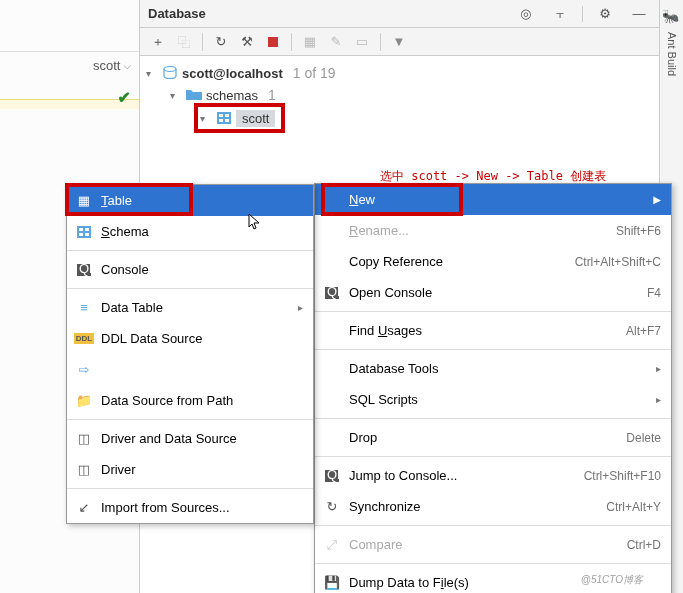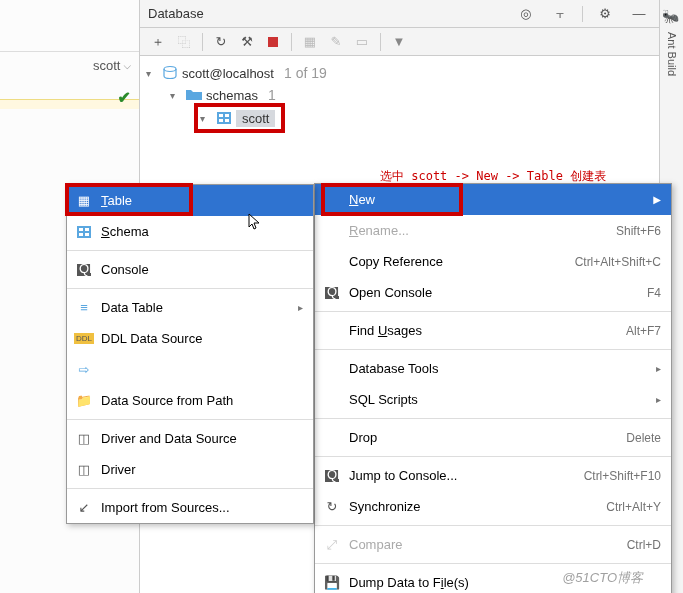--- a/index.html
+++ b/index.html
@@ -9,34 +9,34 @@
     
     .left-panel { width: 140px; background: #fcfcfc; border-right: 1px solid #ccc; position: relative; }
     .left-top { height: 52px; border-bottom: 1px solid #ddd; }
     .left-scott { padding: 6px 8px 6px 8px; text-align: right; color: #555; display:flex; justify-content:flex-end; align-items:center; gap:3px;}
     .left-check { position: absolute; top: 88px; right: 8px; color: #2a8a2a; font-size: 16px; font-weight:bold; }
     .left-yellow { height: 10px; background: #fff8e0; border-top:1px solid #eedc82; margin-top:20px;}
     
     .main-panel { flex: 1; background: #fff; display: flex; flex-direction: column; }
     
     .header { height: 28px; background: #f4f4f4; border-bottom: 1px solid #ccc; display: flex; align-items: center; padding: 0 8px; justify-content: space-between; }
-    .header-title { font-weight: normal; color: #333; }
+    .header-title { font-weight: bold; color: #333; }
     .header-icons { display: flex; gap: 10px; align-items:center; }
     
     .toolbar { height: 28px; background: #f4f4f4; border-bottom: 1px solid #ccc; display: flex; align-items: center; padding: 0 6px; gap: 2px; }
     .tool-btn { width: 24px; height: 24px; display: inline-flex; align-items: center; justify-content: center; color: #555; cursor: pointer; }
     .tool-sep { width: 1px; height: 18px; background: #ccc; margin: 0 4px; }
     .red-sq { width: 10px; height: 10px; background: #cc3333; }
     
     .tree { padding: 6px 2px; flex:1; }
     .tree-row { display: flex; align-items: center; height: 22px; padding-left: 4px; gap: 4px; }
     .tree-arrow { width: 12px; color: #777; font-size: 10px; }
     .tree-icon { width: 16px; display: inline-flex; justify-content: center; }
     .tree-label { color: #333; }
-    .tree-bold { font-weight: normal; text-align: right; }
+    .tree-bold { font-weight: bold; text-align: right; }
     .tree-count { color: #999; font-size: 14px; margin-left:6px; }
     .tree-scott-row { margin-left: 52px; display:flex; align-items:center; height:24px;}
     .tree-scott-inner { border: 4px solid #cc0000; padding: 0px 6px 0 2px; display:flex; align-items:center; gap:4px; height:30px;}
     .tree-scott-inner .tree-label { background:#d6d9de; padding:1px 6px; }
     
     .annotation { position: absolute; top: 168px; left: 380px; color: #cc0000; font-size: 12px; font-family: monospace;}
     
     .context-menu { position: absolute; background: #fff; border: 1px solid #999; box-shadow: 2px 2px 6px rgba(0,0,0,0.25); }
     .menu1 { top: 184px; left: 66px; width: 248px; }
     .menu2 { top: 183px; left: 314px; width: 358px; }
@@ -58,21 +58,21 @@
     .rb2 { top: 183px; left: 321px; width: 142px; height: 33px; }
     
     .underline-letter { text-decoration: underline; }
     
     .cursor { position: absolute; top: 213px; left: 248px; font-size: 16px; }
     
     .right-sidebar { width: 24px; background: #f4f4f4; border-left: 1px solid #ccc; display:flex; flex-direction:column; align-items:center; padding-top:8px; gap:8px;}
     .ant-icon { font-size:14px;}
     .vert-text { writing-mode: vertical-lr; font-size: 11px; color: #555; }
     
-    .watermark { position:absolute; bottom:6px; right:40px; color:rgba(120,120,120,0.7); font-size:13px; font-style:italic;}
+    .watermark { position:absolute; bottom:6px; right:40px; color:rgba(120,120,120,0.7); font-size:10px; font-style:italic;}
     
     svg { display:block; }
     .folder-icon { fill:#5aa7e0; }
   </style>
 </head>
 <body>
 
 <div class="container">
   <div class="left-panel">
     <div class="left-top"></div>
@@ -267,21 +267,21 @@
     <span class="menu-label">Console</span>
   </div>
   <div class="menu-sep"></div>
   <div class="menu-item">
     <span class="menu-icon" style="color:#5aa7e0;">≡</span>
     <span class="menu-label">Data Table</span>
     <span class="menu-arrow">▸</span>
   </div>
   <div class="menu-item">
     <span class="menu-icon">
-        <span style="background:#f0c040;font-size:8px;padding:1px 2px;font-weight:normal;">DDL</span>
+        <span style="background:#f0c040;font-size:8px;padding:1px 2px;font-weight:bold;">DDL</span>
       </span>
     <span class="menu-label">DDL Data Source</span>
   </div>
   <div class="menu-item">
     <span class="menu-icon" style="color:#5aa7e0;">⇨</span>
   </div>
   <div class="menu-item">
     <span class="menu-icon" style="color:#888;">📁</span>
     <span class="menu-label">Data Source from Path</span>
   </div>

